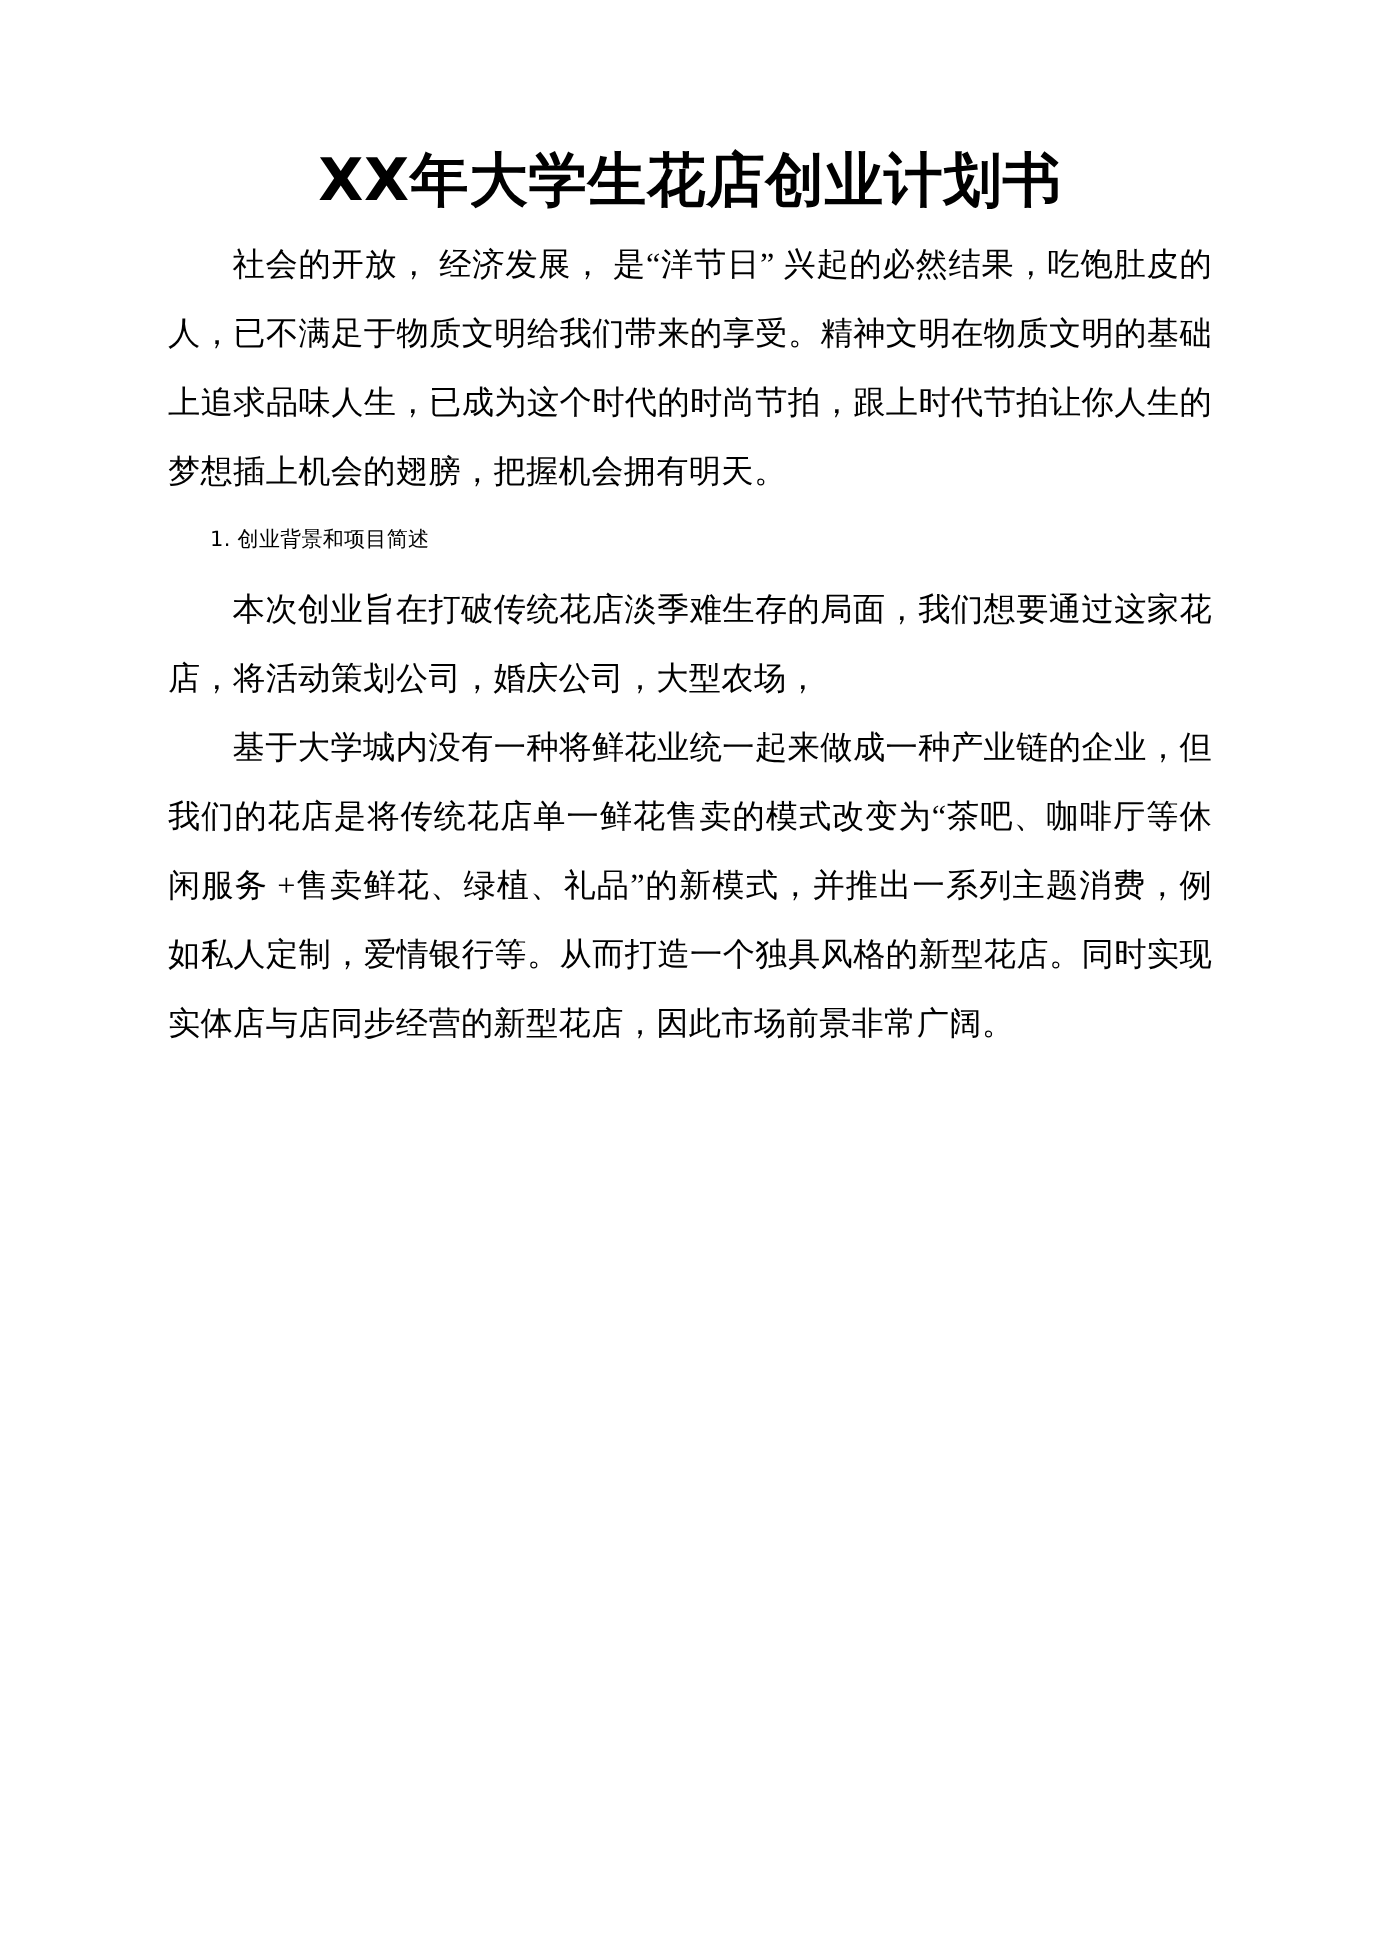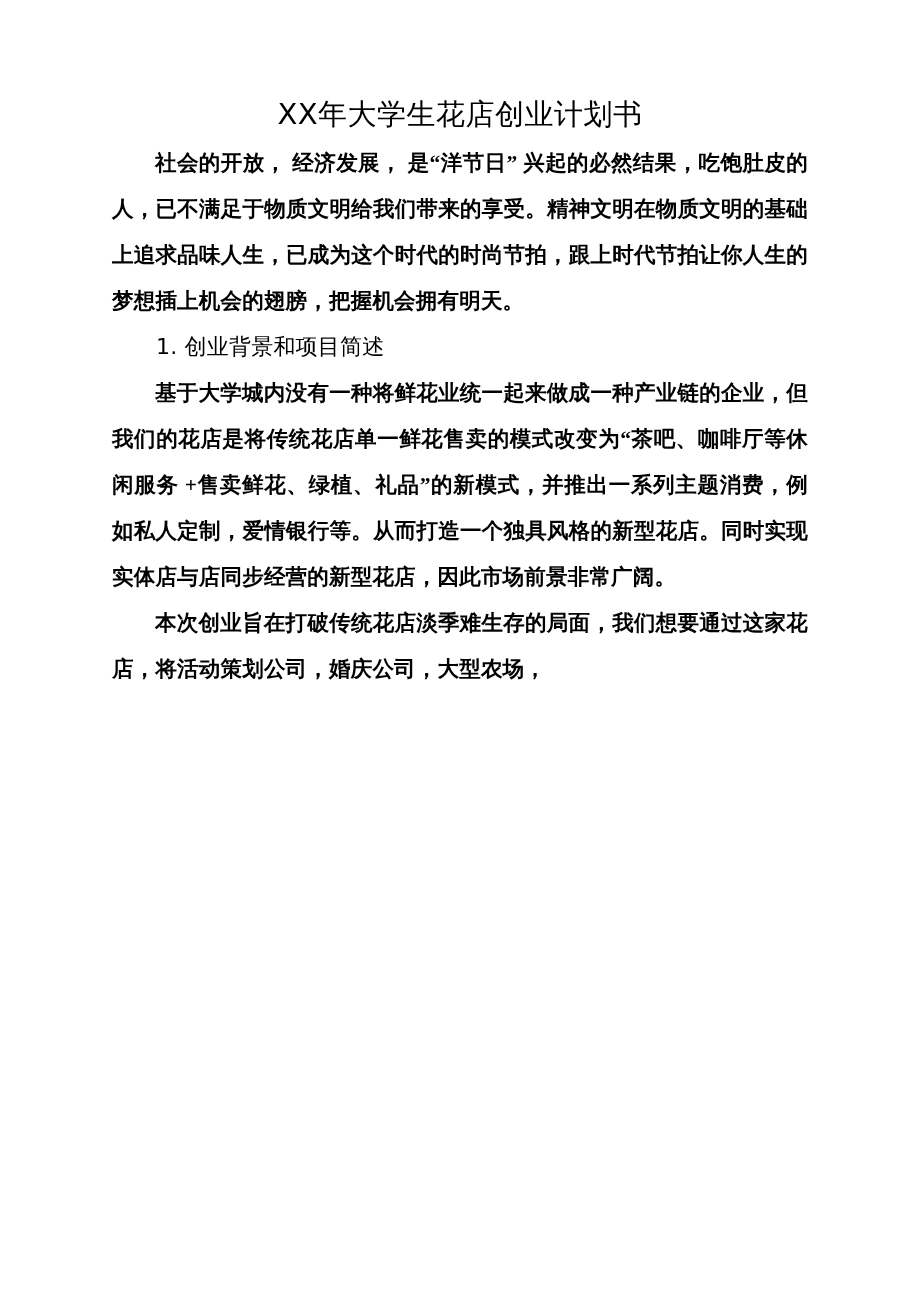--- a/index.html
+++ b/index.html
@@ -17,42 +17,41 @@
   .page {
     position: relative;
     width: 920px;
     height: 1303px;
     background: #ffffff;
     box-sizing: border-box;
     padding: 96px 112px 40px 112px;
   }
   .doc-title {
     font-family: "DejaVu Sans", "Liberation Sans", sans-serif;
-    font-weight: normal;
-    font-size: 29px;
+    font-weight: bold;
+    font-size: 39px;
     line-height: 1.3;
     text-align: center;
     margin: 0 0 6px 0;
     letter-spacing: 0.5px;
   }
   .para {
     font-size: 21.5px;
     line-height: 46px;
     text-align: justify;
     text-justify: inter-ideograph;
     margin: 0;
     letter-spacing: 0.2px;
-    font-weight: bold;
   }
   .para.indent {
     text-indent: 2em;
   }
   .heading-line {
     font-family: "DejaVu Sans", "Liberation Sans", sans-serif;
-    font-size: 22px;
+    font-size: 14px;
     line-height: 46px;
     margin: 0;
     text-indent: 2em;
     letter-spacing: 0.2px;
   }
   .blk {
     margin: 0;
   }
 </style>
 </head>
@@ -62,18 +61,18 @@
 
   <h1 class="doc-title">XX年大学生花店创业计划书</h1>
 
   <div class="blk">
 
     <p class="para indent">社会的开放， 经济发展， 是“洋节日” 兴起的必然结果，吃饱肚皮的人，已不满足于物质文明给我们带来的享受。精神文明在物质文明的基础上追求品味人生，已成为这个时代的时尚节拍，跟上时代节拍让你人生的梦想插上机会的翅膀，把握机会拥有明天。</p>
 
     <p class="heading-line">1. 创业背景和项目简述</p>
 
 
+    <p class="para indent">本次创业旨在打破传统花店淡季难生存的局面，我们想要通过这家花店，将活动策划公司，婚庆公司，大型农场，</p>
+
     <p class="para indent">基于大学城内没有一种将鲜花业统一起来做成一种产业链的企业，但我们的花店是将传统花店单一鲜花售卖的模式改变为“茶吧、咖啡厅等休闲服务 +售卖鲜花、绿植、礼品”的新模式，并推出一系列主题消费，例如私人定制，爱情银行等。从而打造一个独具风格的新型花店。同时实现实体店与店同步经营的新型花店，因此市场前景非常广阔。</p>
-
-    <p class="para indent">本次创业旨在打破传统花店淡季难生存的局面，我们想要通过这家花店，将活动策划公司，婚庆公司，大型农场，</p>
 
   </div>
 </div>
 
 </body></html>

